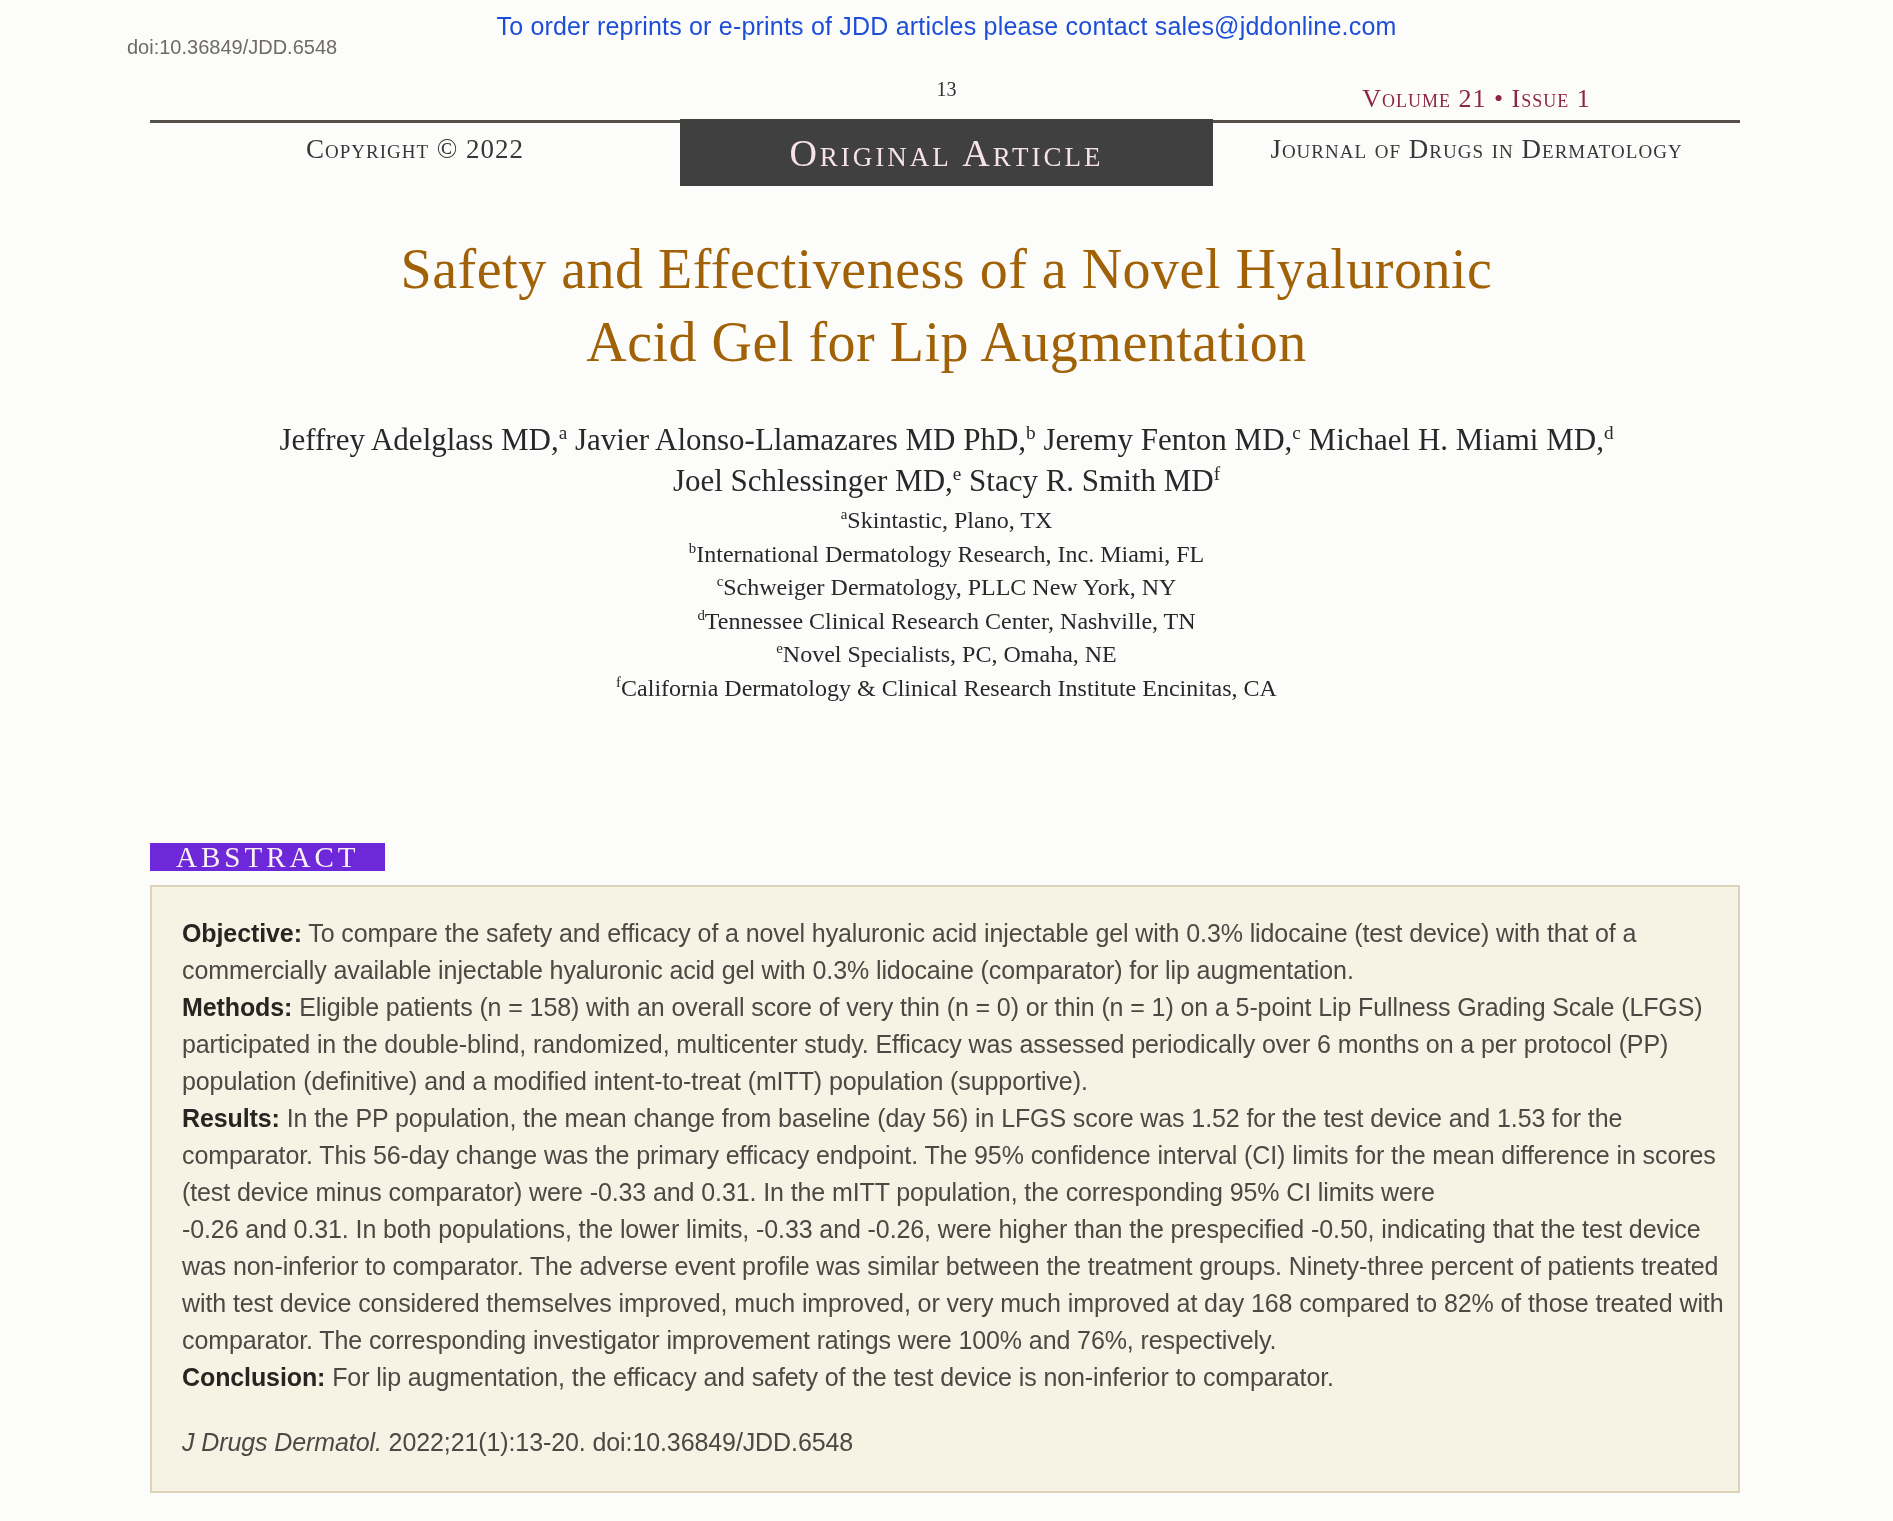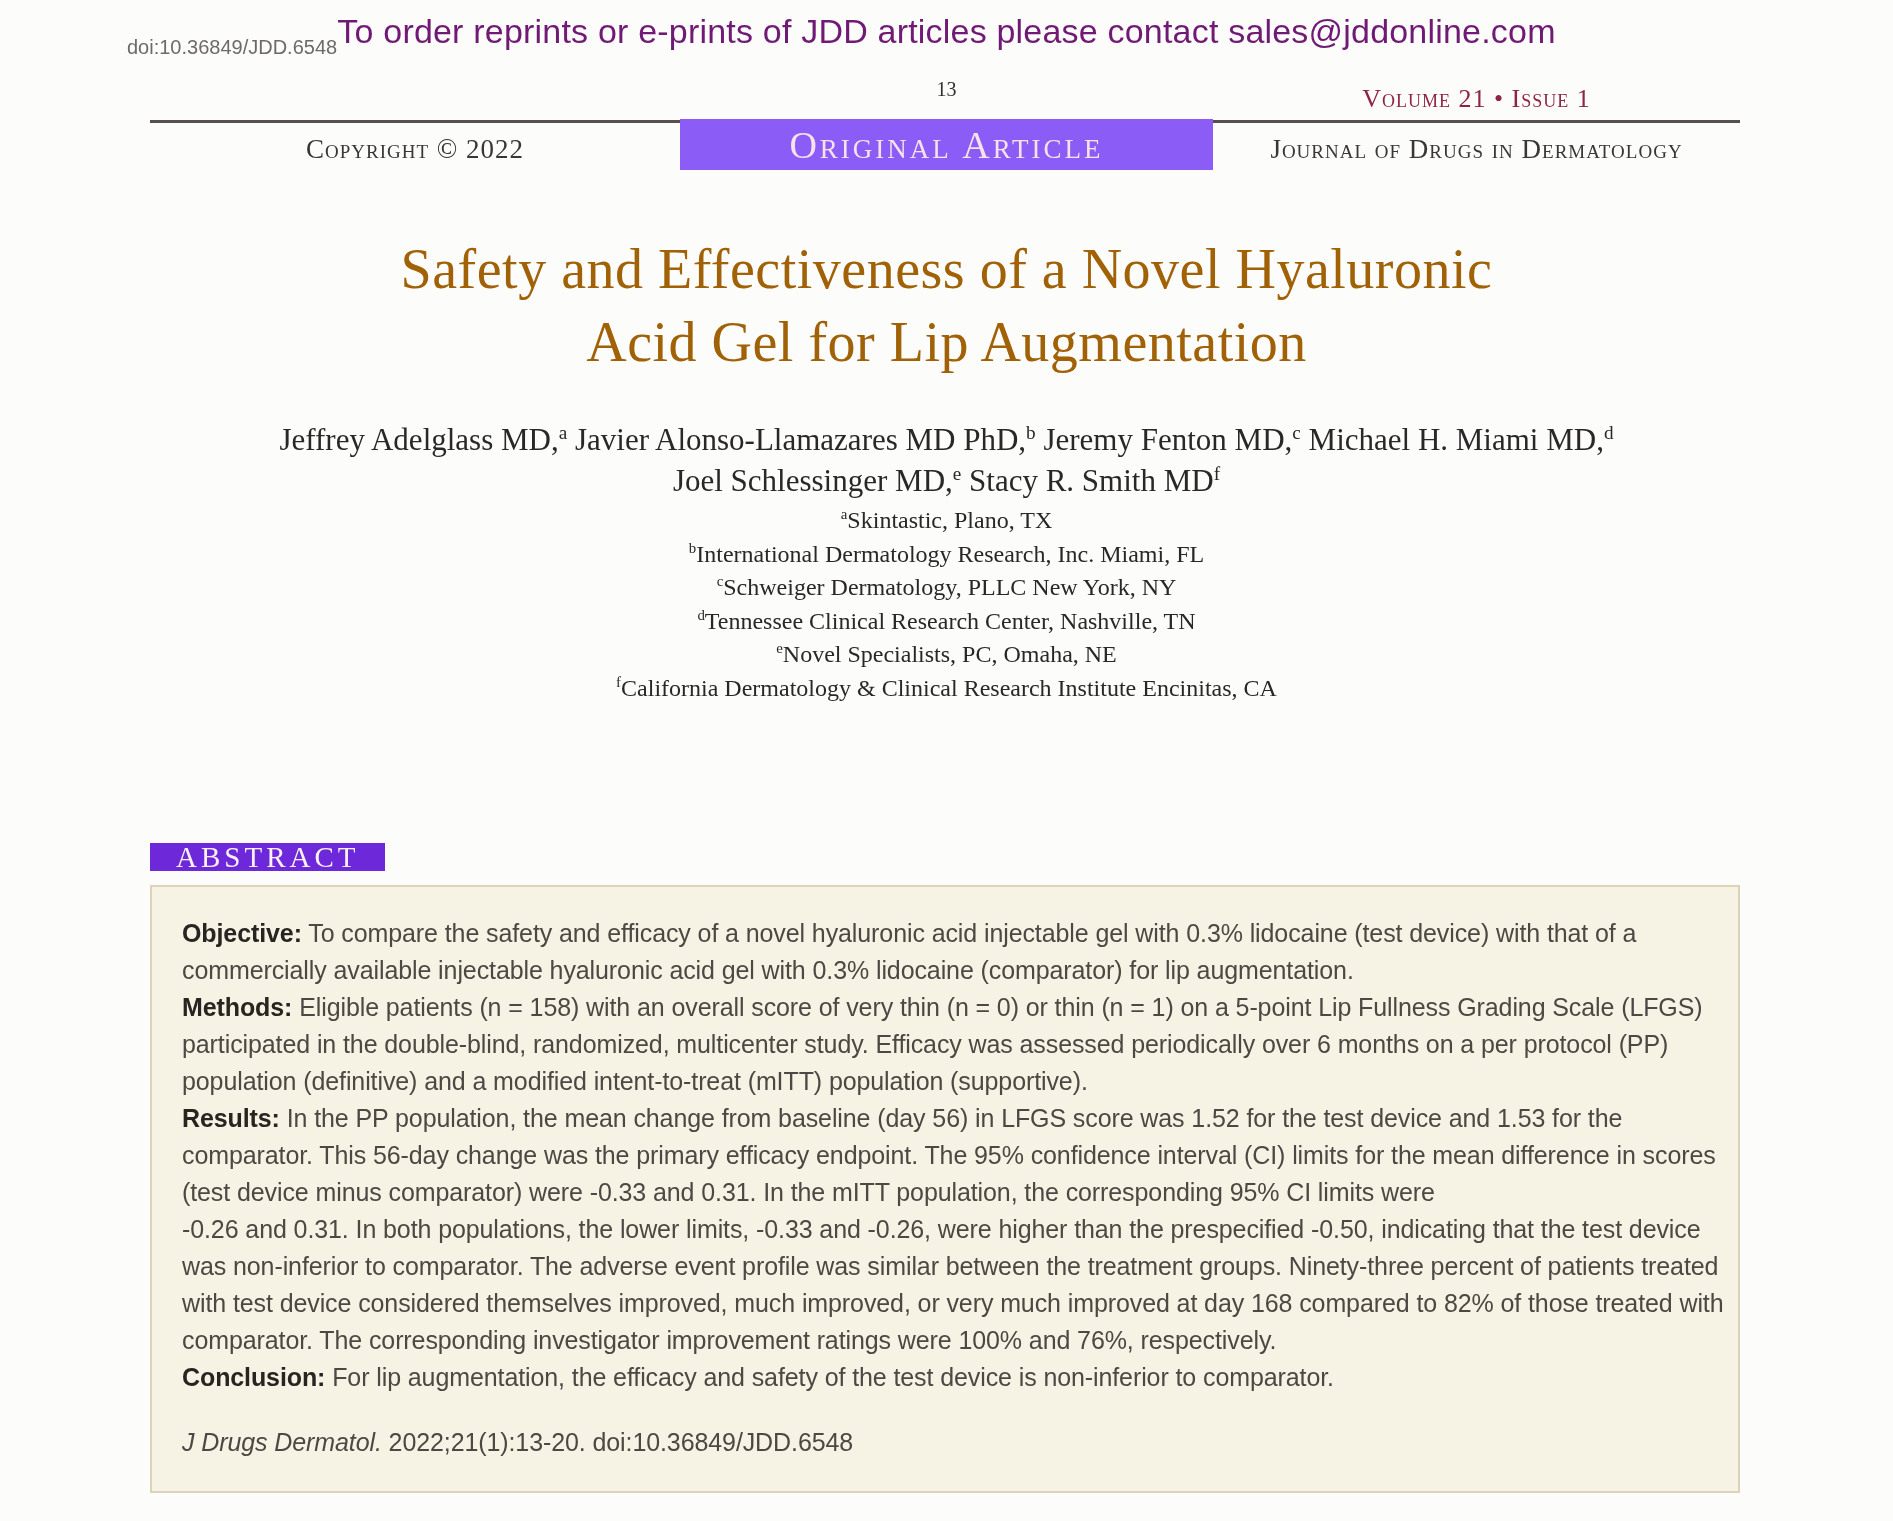--- a/index.html
+++ b/index.html
@@ -10,37 +10,37 @@
     position:relative;
     color:#262324;
   }
   .page{position:absolute;inset:0;overflow:hidden;}
 
   
   .reprint-notice{
     position:absolute;left:0;right:0;top:12px;
     text-align:center;
     font-family:"Liberation Sans","DejaVu Sans",sans-serif;
-    font-size:34px;color:#701a75;letter-spacing:0.2px;
+    font-size:25px;color:#1d4ed8;letter-spacing:0.2px;
   }
   .doi{
     position:absolute;left:127px;top:36px;
     font-family:"Liberation Sans","DejaVu Sans",sans-serif;
     font-size:20px;color:#6e6a68;
   }
 
   
   .mh-cell{position:absolute;text-align:center;font-variant:small-caps;letter-spacing:1px;}
   .mh-month{left:150px;width:530px;top:82px;font-size:28px;color:#8f2443;}
   .mh-page{left:680px;width:533px;top:78px;font-size:20px;color:#332f30;font-variant:normal;letter-spacing:0;}
   .mh-volissue{left:1213px;width:527px;top:84px;font-size:26px;color:#8f2443;}
   .mh-rule{position:absolute;left:150px;top:120px;width:1590px;height:3px;background:#56504d;}
   .mh-banner{
-    position:absolute;left:680px;top:119px;width:533px;height:51px;
-    background:#8b5cf6;color:#f6e2e8;
+    position:absolute;left:680px;top:119px;width:533px;height:67px;
+    background:#404040;color:#f6e2e8;
     display:flex;align-items:center;justify-content:center;
     font-variant:small-caps;font-size:38px;letter-spacing:3px;
   }
   .mh-copyright{left:150px;width:530px;top:134px;font-size:27px;color:#3a3637;}
   .mh-journal{left:1213px;width:527px;top:134px;font-size:27px;color:#3a3637;}
 
   
   .article-title{
     position:absolute;left:0;right:0;top:233px;
     text-align:center;font-size:56px;line-height:73px;

